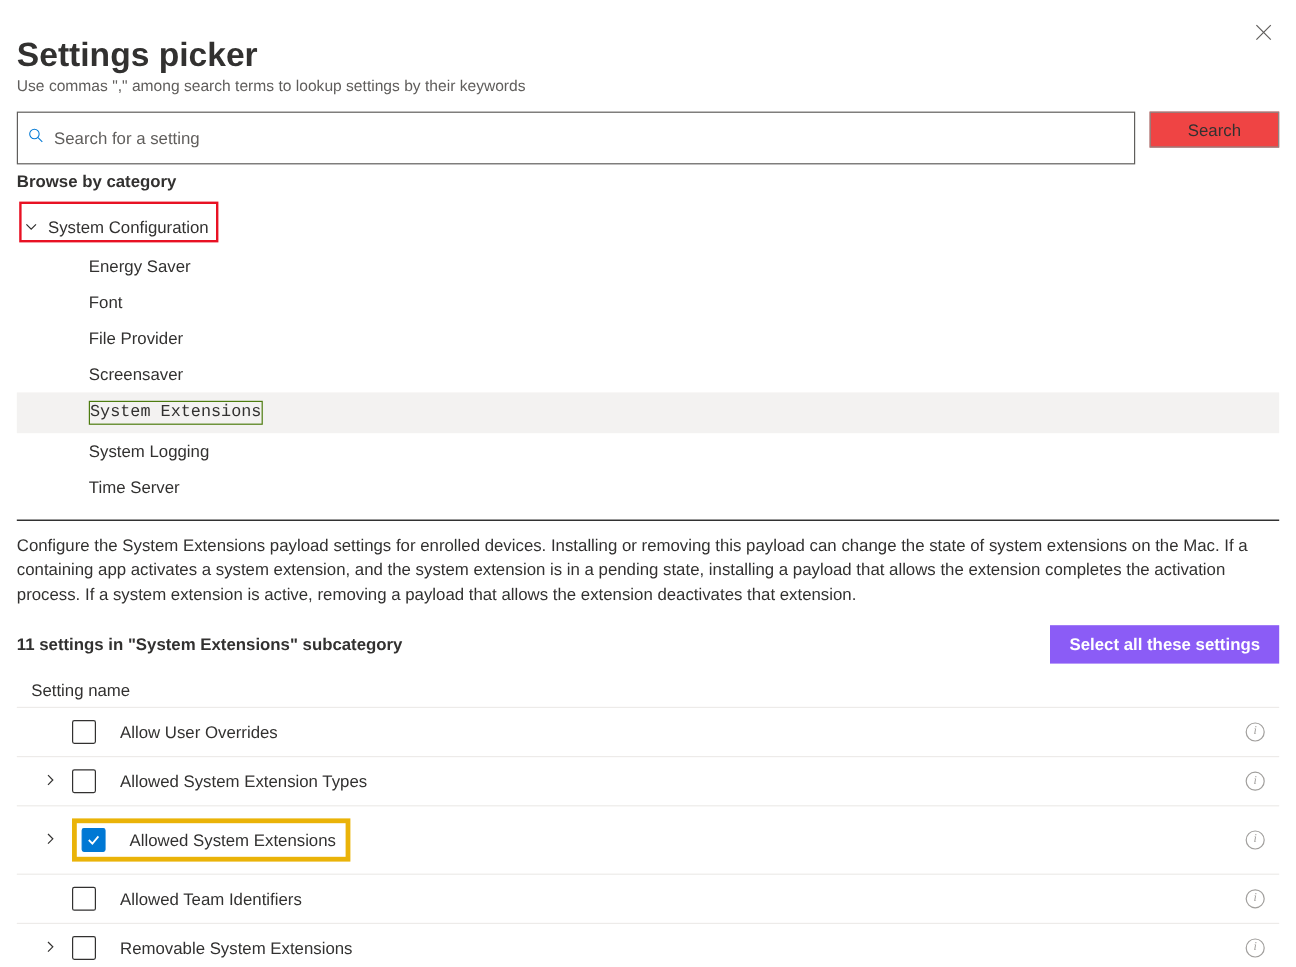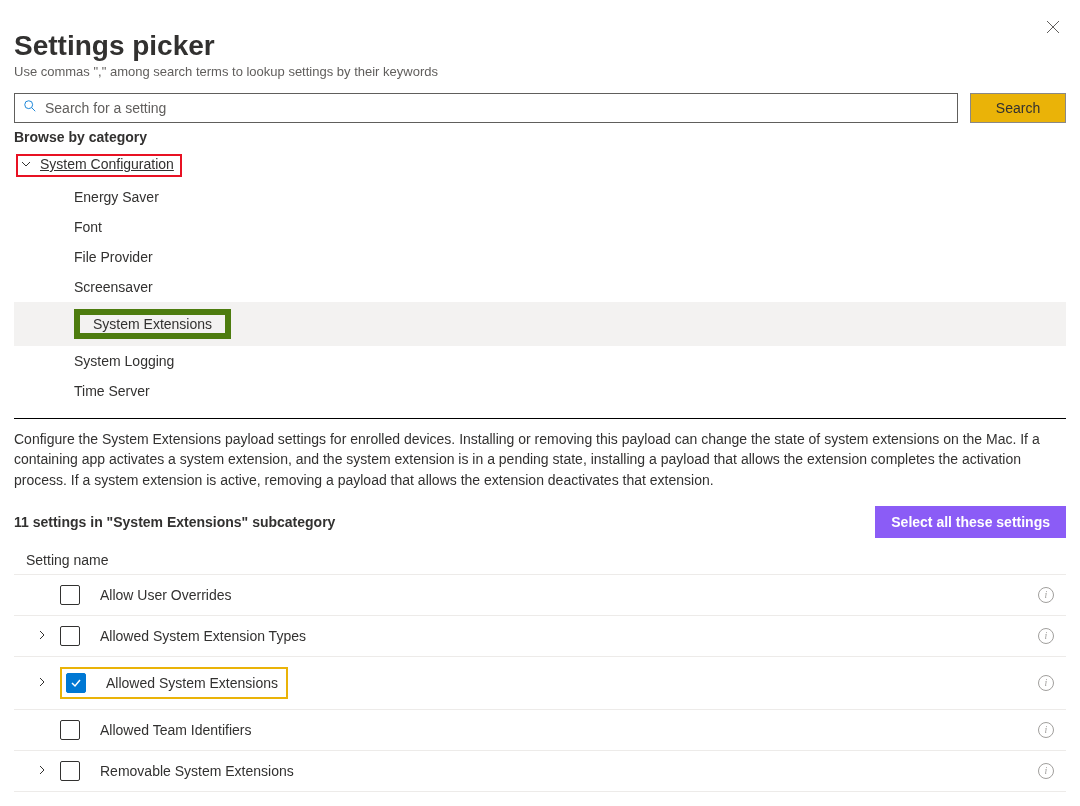--- a/index.html
+++ b/index.html
@@ -9,37 +9,37 @@
     font-family: "Segoe UI", -apple-system, BlinkMacSystemFont, sans-serif;
     color: #323130;
     background: #fff;
     width: 1080px;
   }
   .header-row { display: flex; align-items: flex-start; justify-content: space-between; }
   .title { font-size: 28px; font-weight: 600; margin: 16px 0 2px 0; }
   .subtitle { font-size: 13px; color: #605e5c; margin: 0 0 14px 0; }
   .close-x { font-size: 18px; color: #605e5c; cursor: pointer; padding: 4px 6px; }
   .search-row { display: flex; gap: 12px; margin-bottom: 6px; }
-  .search-box { flex: 1; display: flex; align-items: center; border: 1px solid #605e5c; height: 30px; padding: 0 8px; }
+  .search-box { flex: 1; display: flex; align-items: center; border: 1px solid #605e5c; height: 44px; padding: 0 8px; }
   .search-box svg { flex-shrink: 0; }
   .search-box input { border: none; outline: none; font-size: 14px; width: 100%; margin-left: 6px; color: #323130; }
   .search-box input::placeholder { color: #605e5c; }
   .search-btn {
-    width: 96px; height: 30px; background: #eab308; border: 1px solid #8a8886;
+    width: 108px; height: 30px; background: #ef4444; border: 1px solid #8a8886;
     font-size: 14px; color: #323130; cursor: pointer;
   }
   .browse-label { font-weight: 600; font-size: 14px; margin: 4px 0 4px 0; }
   .cat-row { display: flex; align-items: center; padding: 5px 2px; font-size: 14px; }
   .chevron { width: 12px; display: inline-flex; justify-content: center; margin-right: 8px; }
   .red-box { border: 2px solid #e81123; padding: 0; }
-  .cat-header { display: inline-flex; align-items: center; padding: 0 6px 3px 2px; text-decoration: underline; }
+  .cat-header { display: inline-flex; align-items: center; padding: 11px 6px 3px 2px; }
   .subcat-list { margin-left: 0; }
   .subcat { padding: 7px 0 7px 60px; font-size: 14px; }
   .subcat.selected { background: #f3f2f1; }
-  .subcat.selected > span.redwrap { border: 6px solid #4d7c0f; padding: 1px 13px; display: inline-block; }
+  .subcat.selected > span.redwrap { border: 1px solid #4d7c0f; padding: 1px 0; display: inline-block; font-family: Liberation Mono, monospace; }
   hr.sep { border: none; border-top: 1px solid #000; margin: 12px 0 10px 0; }
   .desc { font-size: 14px; line-height: 1.45; margin-bottom: 16px; }
   .count-row { display: flex; justify-content: space-between; align-items: center; margin-bottom: 10px; }
   .count-label { font-weight: 600; font-size: 14px; }
   .select-all-btn {
     background: #8b5cf6; color: #fff; border: none; font-size: 14px; font-weight: 600;
     padding: 8px 16px; cursor: pointer;
   }
   .colhead { font-weight: 400; font-size: 14px; padding: 4px 0 6px 12px; }
   .setting-list { }
@@ -59,21 +59,21 @@
   .chk.checked svg { display: block; }
   .chk svg { display: none; }
   .setting-label { margin-left: 20px; flex: 1; }
   .info-col { width: 24px; display: flex; justify-content: center; }
   .info-icon {
     width: 16px; height: 16px; border: 1px solid #a19f9d; border-radius: 50%;
     display: inline-flex; align-items: center; justify-content: center;
     font-size: 10px; color: #a19f9d; font-style: italic; font-family: Georgia, serif;
     cursor: pointer;
   }
-  .checkbox-redwrap { display: inline-flex; align-items: center; border: 2px solid #eab308; padding: 4px 8px 4px 4px; }
+  .checkbox-redwrap { display: inline-flex; align-items: center; border: 4px solid #eab308; padding: 4px 8px 4px 4px; }
   .checkbox-redwrap .setting-label { margin-left: 20px; }
 </style>
 </head>
 <body>
 
 <div class="header-row">
   <div>
     <h1 class="title">Settings picker</h1>
     <p class="subtitle">Use commas "," among search terms to lookup settings by their keywords</p>
   </div>

